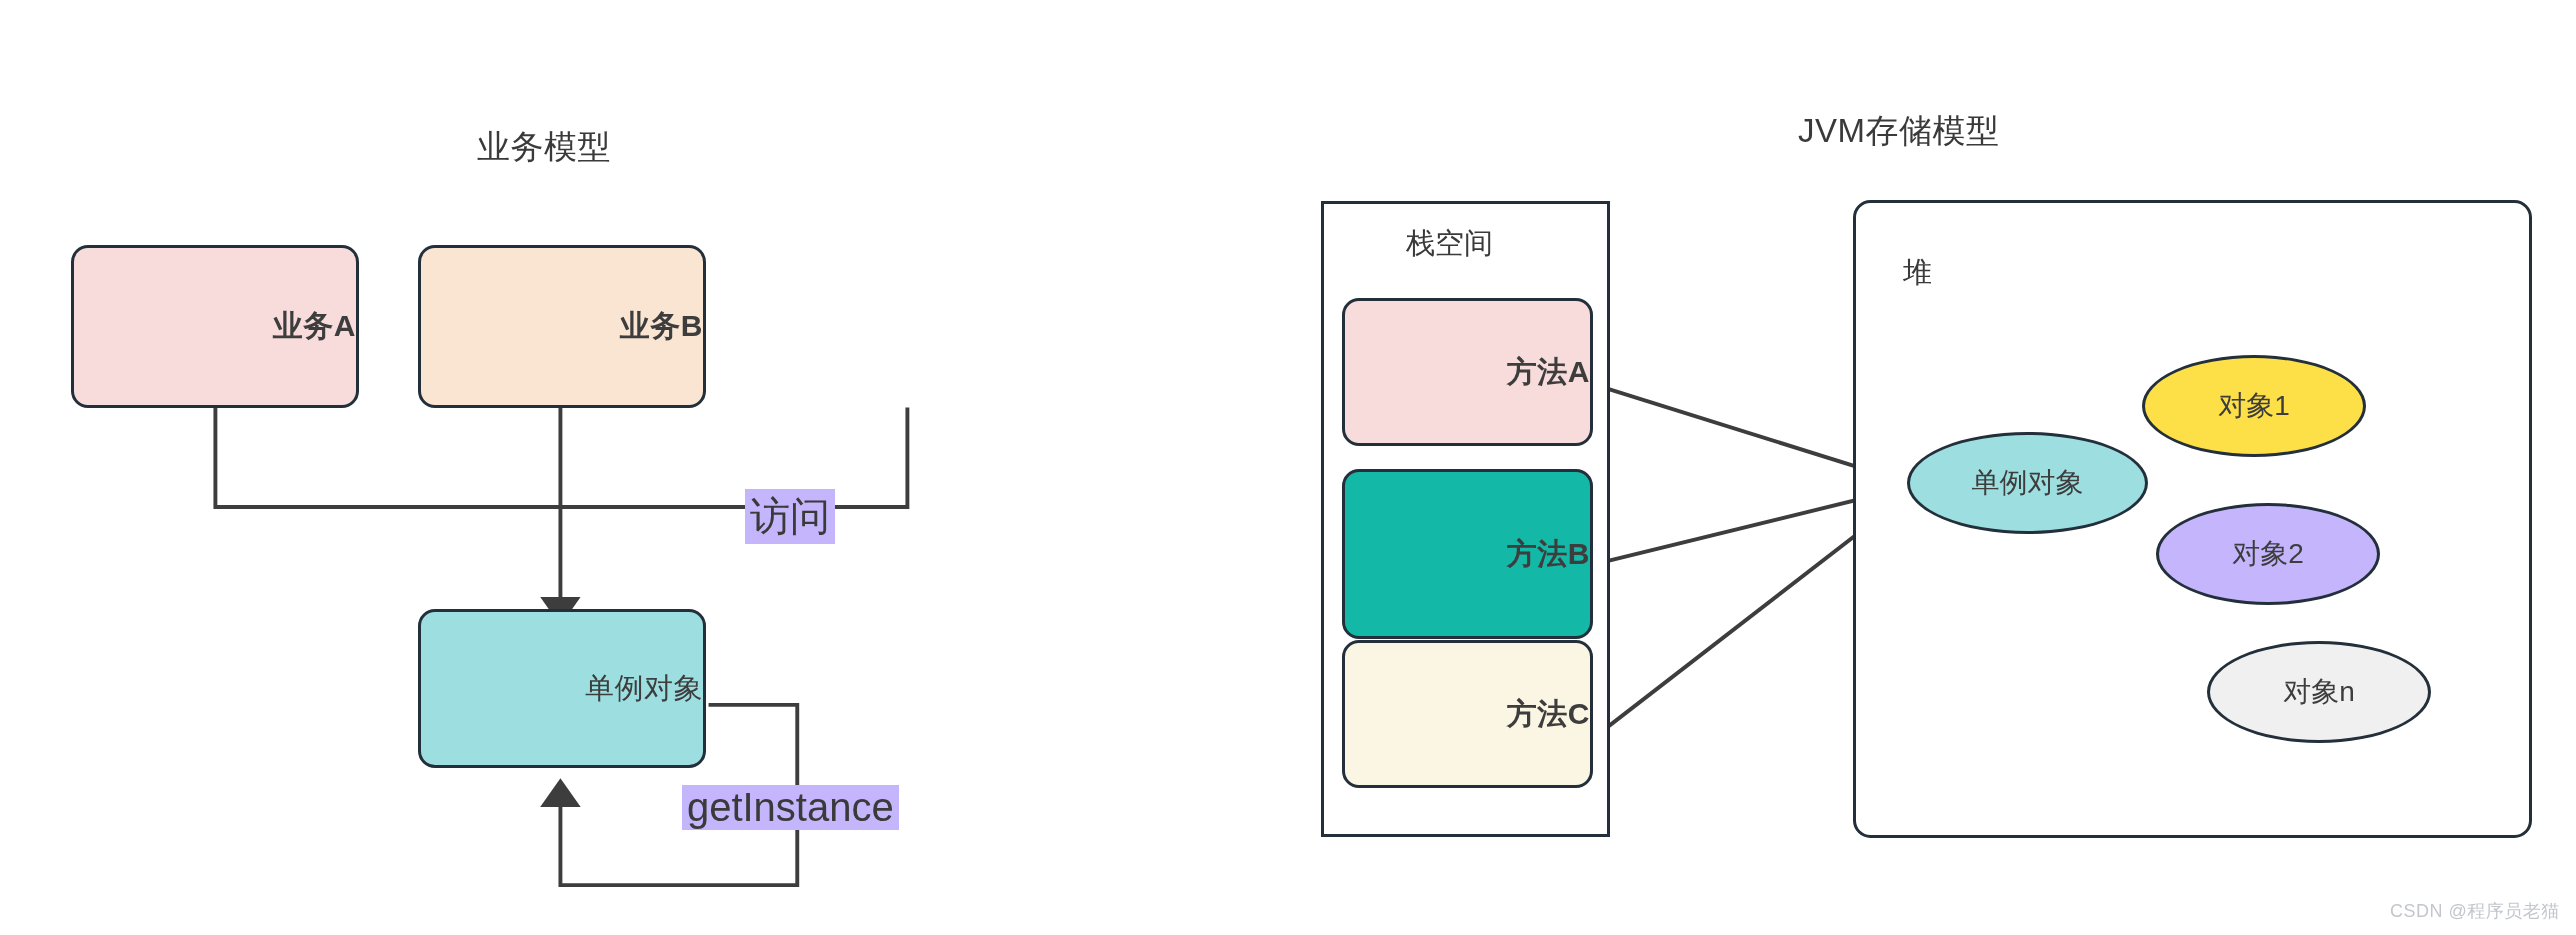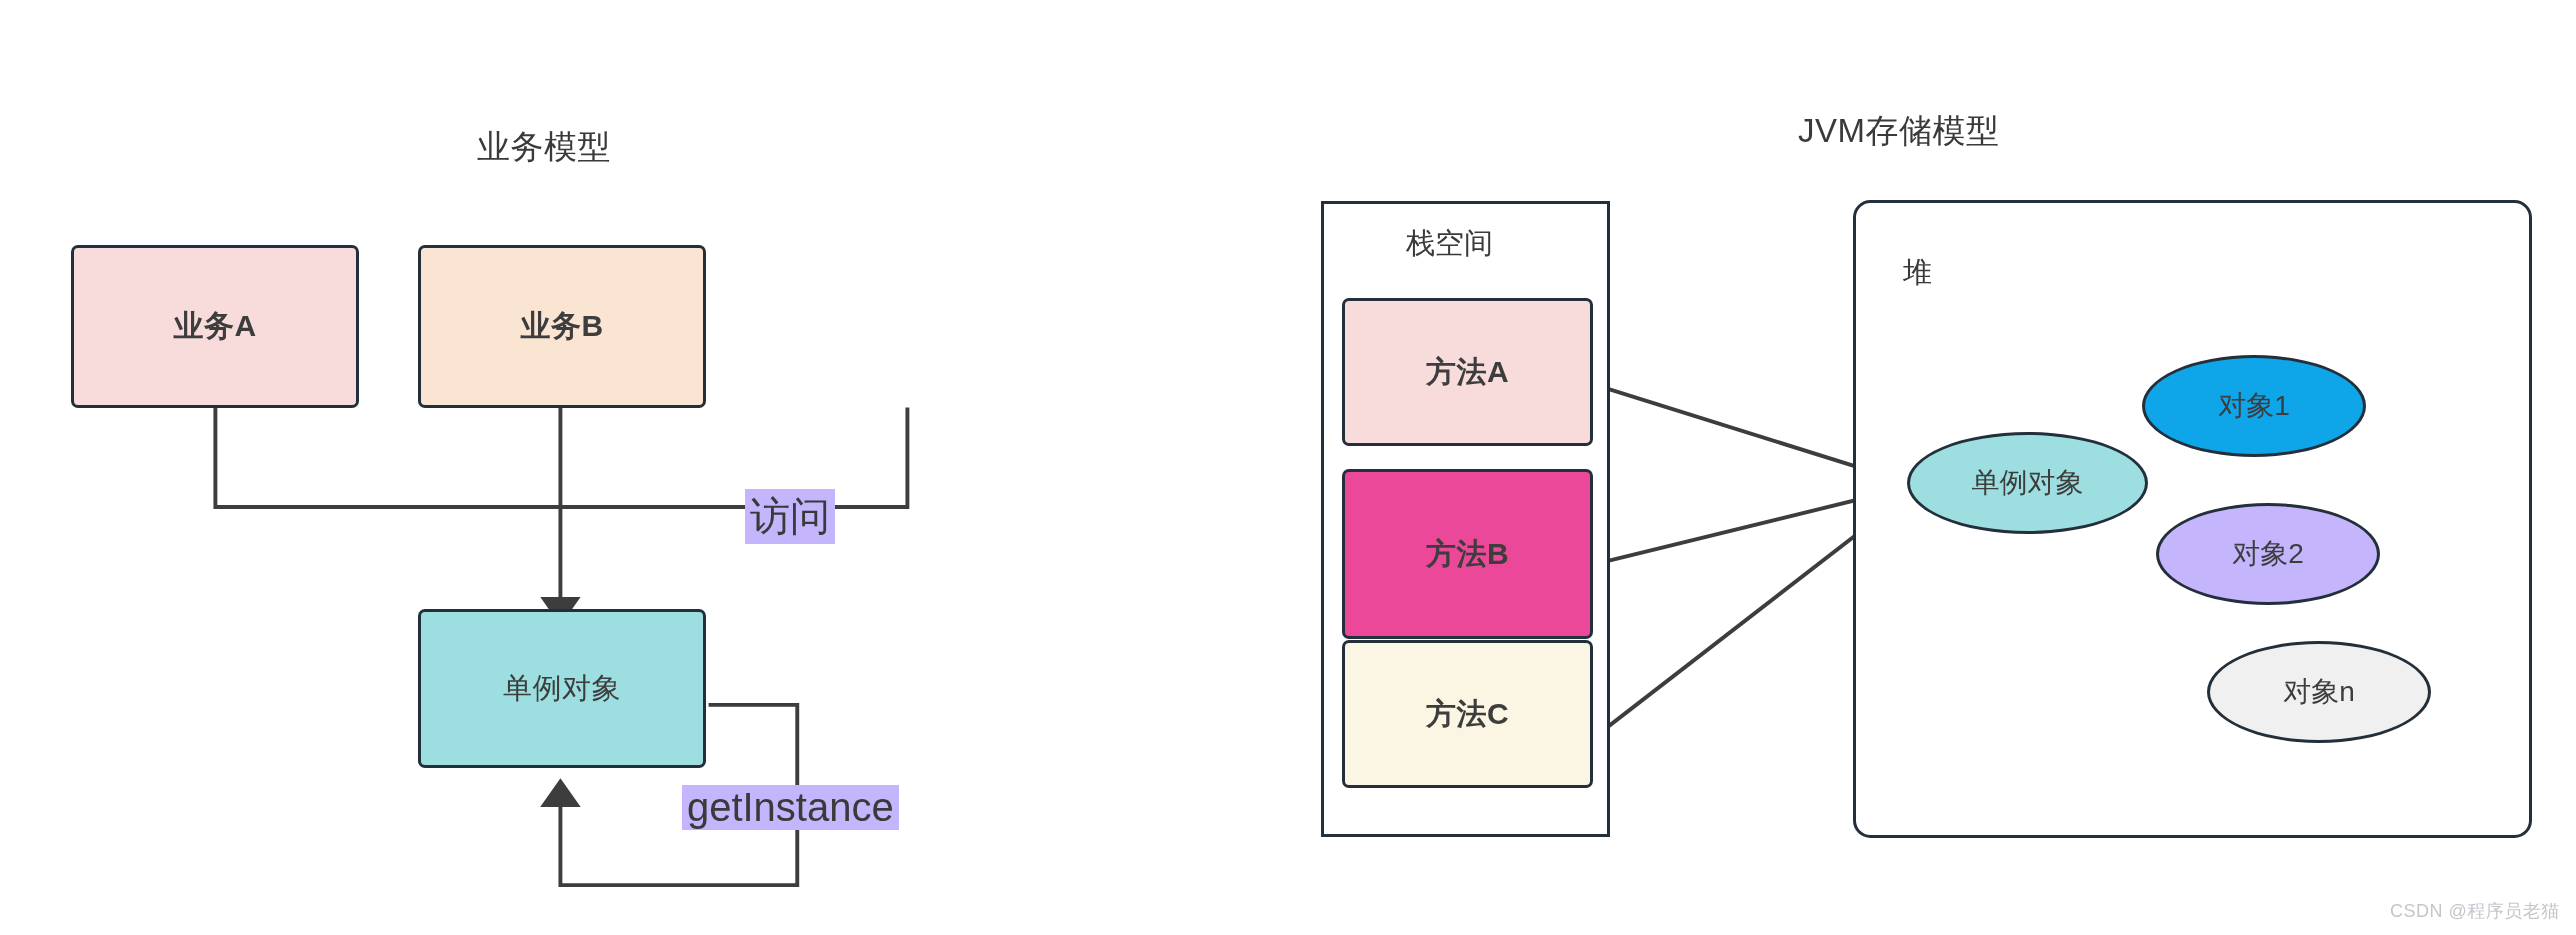--- a/index.html
+++ b/index.html
@@ -30,24 +30,24 @@
     font-size: 33px;
     color: #3a3a3a;
     font-weight: 400;
     white-space: nowrap;
     letter-spacing: 0.5px;
   }
   .node-box {
     position: absolute;
     box-sizing: border-box;
     border: 3.9px solid #232f3a;
-    border-radius: 7px;
+    border-radius: 17px;
     display: flex;
     align-items: center;
-    justify-content: center;
+    justify-content: flex-end;
     font-size: 30px;
     font-weight: 700;
     color: #3d3d3d;
     letter-spacing: 0.5px;
   }
   .plain-box {
     position: absolute;
     box-sizing: border-box;
     border: 3.9px solid #232f3a;
     background: #ffffff;
@@ -156,36 +156,36 @@
 
   <div class="section-title" style="left:1798px; top:109px;">JVM存储模型</div>
 
   <div class="plain-box" style="left:1321px; top:201px; width:289px; height:636px;"></div>
   <div class="container-label" style="left:1406px; top:224px;">栈空间</div>
 
   <div class="node-box" style="left:1342px; top:298px; width:251px; height:148px; background:#f8dcdc;">
     <span>方法A</span>
   </div>
 
-  <div class="node-box" style="left:1342px; top:469px; width:251px; height:170px; background:#ec4899;">
+  <div class="node-box" style="left:1342px; top:469px; width:251px; height:170px; background:#14b8a6;">
     <span>方法B</span>
   </div>
 
   <div class="node-box" style="left:1342px; top:640px; width:251px; height:148px; background:#faf6e3;">
     <span>方法C</span>
   </div>
 
   <div class="plain-box" style="left:1853px; top:200px; width:679px; height:638px; border-radius:17.5px;"></div>
   <div class="container-label" style="left:1903px; top:253px;">堆</div>
 
   <div class="ellipse-node" style="left:1907px; top:432px; width:241px; height:102px; background:#9ddfe0;">
     <span>单例对象</span>
   </div>
 
-  <div class="ellipse-node" style="left:2142px; top:355px; width:224px; height:102px; background:#0ea5e9;">
+  <div class="ellipse-node" style="left:2142px; top:355px; width:224px; height:102px; background:#fde047;">
     <span>对象1</span>
   </div>
 
   <div class="ellipse-node" style="left:2156px; top:503px; width:224px; height:102px; background:#c4b5fd;">
     <span>对象2</span>
   </div>
 
 
   <div class="ellipse-node" style="left:2207px; top:641px; width:224px; height:102px; background:#f0f0f0;">
     <span>对象n</span>

